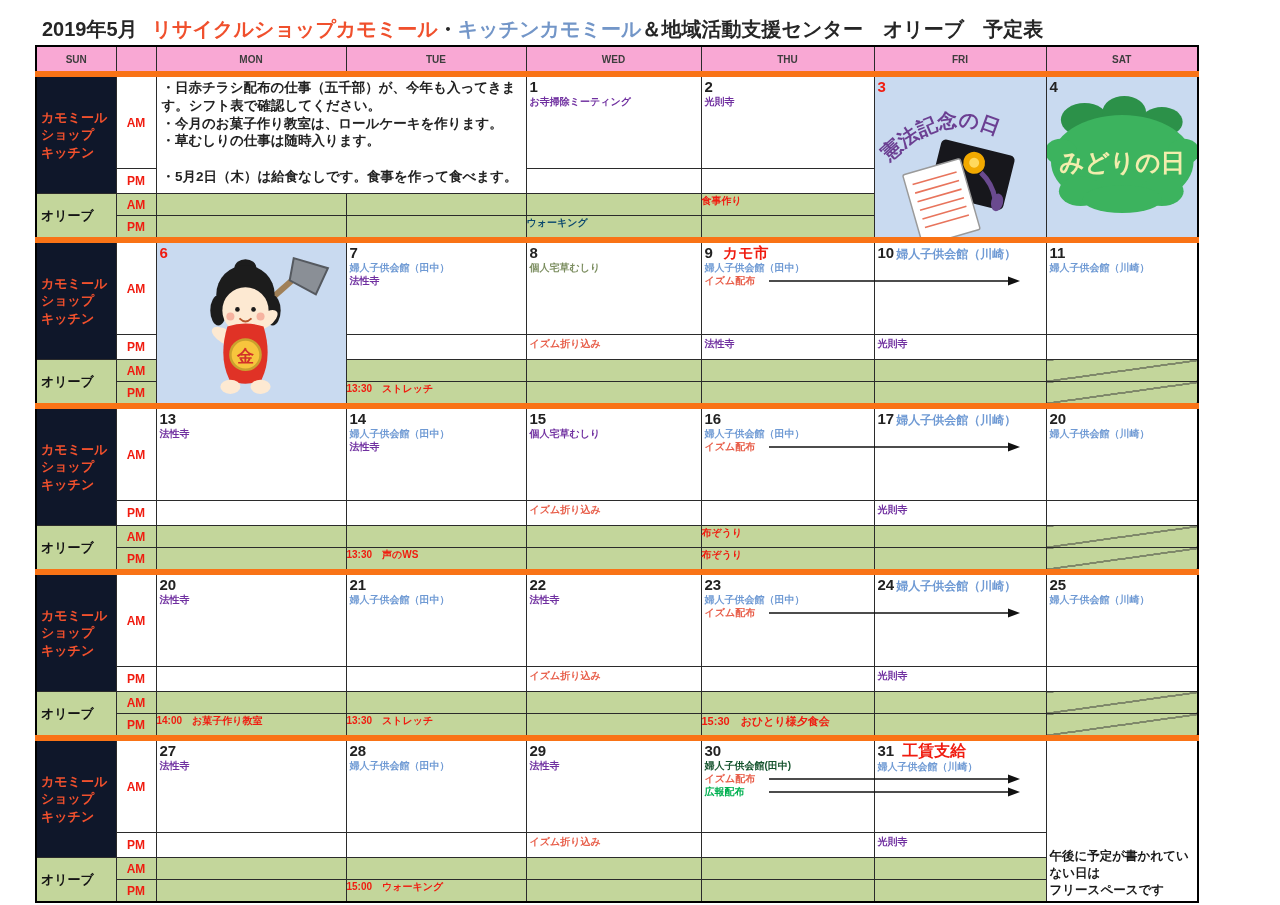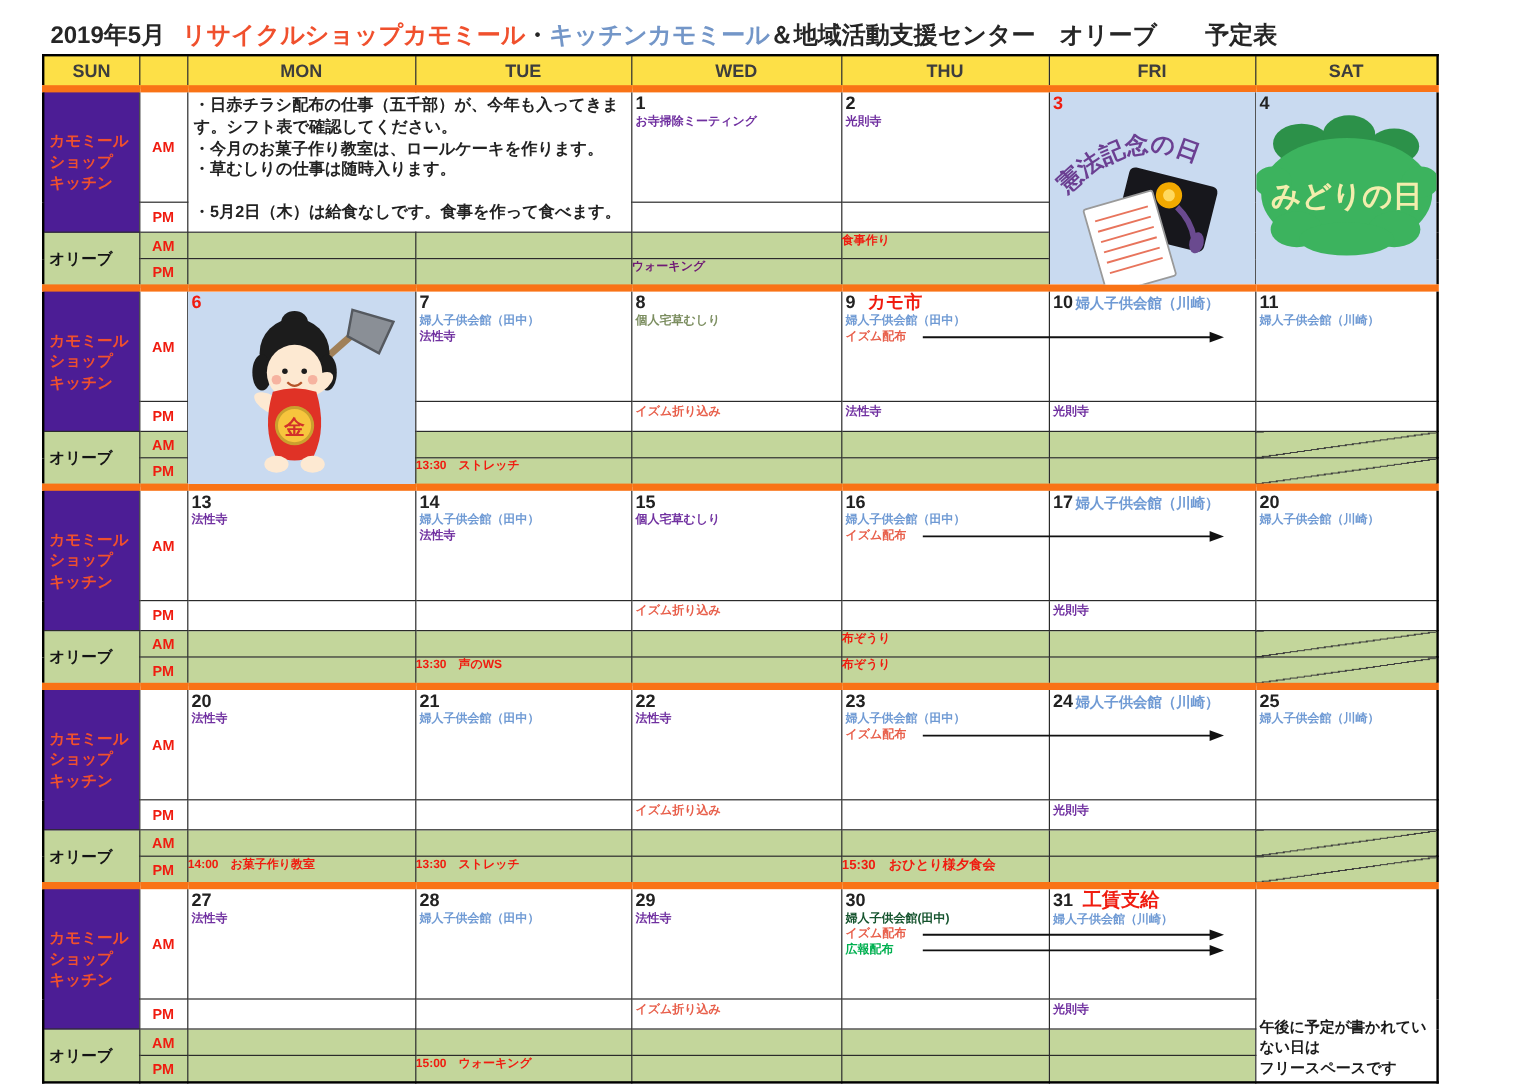--- a/index.html
+++ b/index.html
@@ -7,38 +7,38 @@
     width:1280px;height:905px;background:#fff;overflow:hidden;
     font-family:"Liberation Sans","DejaVu Sans",sans-serif;
     color:#1a1a1a;
   }
   .title-row{margin:16px 0 2px 42px;font-size:20px;font-weight:bold;white-space:nowrap;}
   .t-ym{margin-right:14px;color:#262626;}
   .t-orange{color:#f0502d;}
   .t-dot{color:#262626;}
   .t-blue{color:#7396c8;text-align:right;}
   .t-rest{color:#262626;}
-  .t-sched{margin-left:40px;color:#262626;}
+  .t-sched{margin-left:19px;color:#262626;}
   .contact{width:1162px;margin:2px 0 4px 35px;text-align:right;font-size:14.5px;font-weight:bold;color:#262626;}
   .contact .gap{display:inline-block;width:36px;}
   .contact span{letter-spacing:.5px;}
 
   table.cal{border-collapse:collapse;table-layout:fixed;margin-left:35px;width:1162px;border:2px solid #000;}
   .cal th,.cal td{border:1px solid #2b2b2b;padding:0;vertical-align:top;overflow:visible;}
-  .cal thead th{height:24px;font-size:15px;font-weight:bold;color:#3d3d3d;text-align:center;vertical-align:middle;background:#fde047;}
+  .cal thead th{height:24px;font-size:10px;font-weight:bold;color:#3d3d3d;text-align:center;vertical-align:middle;background:#f9a8d4;}
   th.sun{color:#f01c10;}
   th.sat{color:#7ba1d4;}
   tr.week-top>td{border-top:6px solid #f97316;}
 
   .r-am>td{height:89px;}
   .r-pm>td{height:22px;}
   .r-oam>td{height:21px;}
   .r-opm>td{height:21px;}
 
-  td.sun-label{color:#f0502d;font-weight:bold;font-size:13px;line-height:1.35;padding:3px 4px;vertical-align:middle;white-space:pre-line;background:#4c1d95;}
+  td.sun-label{color:#f0502d;font-weight:bold;font-size:13px;line-height:1.35;padding:3px 4px;vertical-align:middle;white-space:pre-line;background:#0f172a;}
   td.olive-label{background:#c3d69b;font-weight:bold;font-size:13px;padding:0 4px;vertical-align:middle;color:#141414;}
   td.ampm{color:#f01c10;font-weight:bold;font-size:12px;text-align:center;vertical-align:middle;}
   td.ampm.olv{background:#c3d69b;}
   td.olive{background:#c3d69b;}
   td.slash{background:#c3d69b linear-gradient(to bottom right,transparent 48.8%,#3a3a3a 48.8%,#3a3a3a 51.2%,transparent 51.2%);}
 
   td.note-cell{font-size:13.5px;line-height:1.32;padding:2px 5px;white-space:pre-line;color:#222;font-weight:600;background:#fff;}
   td.free-note{vertical-align:bottom;font-size:12.5px;line-height:1.35;padding:2px 3px;white-space:pre-line;color:#1a1a1a;font-weight:600;background:#fff;}
 
   td.daycell{padding:1px 3px;background:#fff;}
@@ -162,21 +162,21 @@
           <td class="olive"></td>
           <td class="olive">
             <div class="event"><span style="color: rgb(240, 28, 16);">食事作り</span></div>
           </td>
         </tr>
         <tr class="r-opm">
           <td class="ampm olv">PM</td>
           <td class="olive"></td>
           <td class="olive"></td>
           <td class="olive">
-            <div class="event"><span style="color: #701a75;">ウォーキング</span></div>
+            <div class="event"><span style="color: #0c4a6e;">ウォーキング</span></div>
           </td>
           <td class="olive"></td>
         </tr>
         <tr class="r-am week-top">
           <td class="sun-label" rowspan="2">カモミール
 ショップ
 キッチン</td>
           <td class="ampm">AM</td>
           <td class="img-cell" rowspan="4">
             <div class="numline"><span class="num red">6</span></div>

